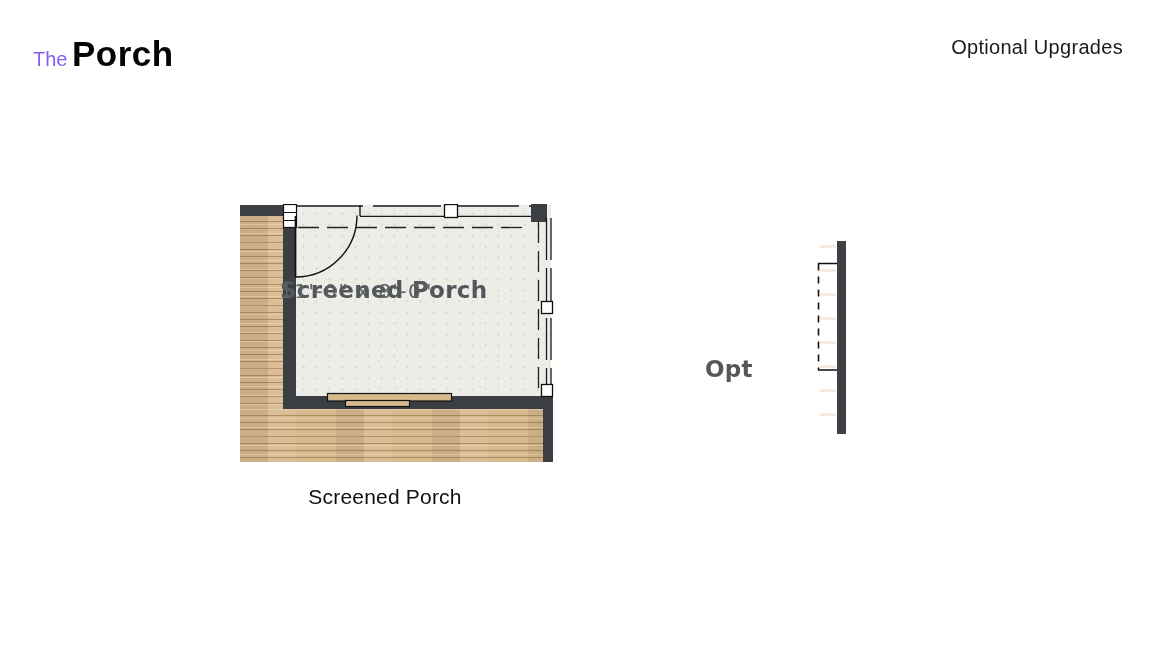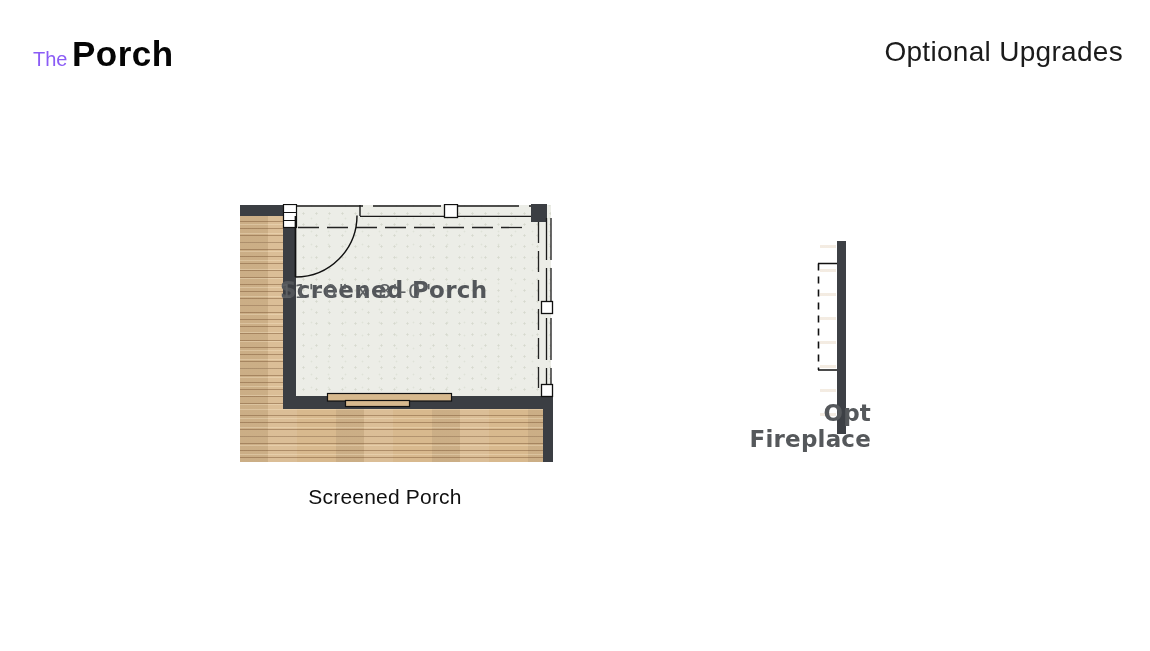--- a/index.html
+++ b/index.html
@@ -6,21 +6,21 @@
   body{
     width:1150px;height:651px;position:relative;overflow:hidden;
     background:#ffffff;
     font-family:"Liberation Sans", sans-serif;
   }
   
   .title-left{position:absolute;left:33px;top:34px;white-space:nowrap;}
   .title-prefix{font-size:20px;font-weight:400;color:#8b5cf6;}
   .title-name{font-size:35px;font-weight:800;color:#050505;letter-spacing:.5px;}
   .title-right{
-    position:absolute;right:27px;top:36px;font-size:28px;font-weight:400;
+    position:absolute;right:27px;top:36px;font-size:20px;font-weight:400;
     color:#1b1b1b;letter-spacing:.3px;white-space:nowrap;
   }
   
   .plan{position:absolute;left:240px;top:204px;width:315px;height:258px;}
   .plan *{position:absolute;}
   .wood{
     background-color:#d8b98e;
     background-image:
       repeating-linear-gradient(180deg, rgba(125,88,54,0) 0 6px, rgba(125,88,54,.48) 6px 7px),
       repeating-linear-gradient(180deg, rgba(255,241,212,.30) 0 1px, rgba(0,0,0,0) 1px 9px),
@@ -54,23 +54,23 @@
     position:absolute;left:230px;top:485px;width:310px;text-align:center;
     font-size:21px;color:#101010;letter-spacing:.2px;
   }
   
   .fp-svg{position:absolute;left:700px;top:235px;width:160px;height:200px;}
   .fp-shade{
     position:absolute;left:820px;top:245px;width:16px;height:180px;
     background:repeating-linear-gradient(180deg, rgba(214,186,152,.28) 0 3px, rgba(0,0,0,0) 3px 24px);
   }
   .fp-label{
-    position:absolute;left:741px;top:356px;width:130px;text-align:right;
+    position:absolute;left:705px;top:356px;width:130px;text-align:left;
     font-family:"DejaVu Sans", sans-serif;font-size:23px;font-weight:700;
-    color:#55585b;line-height:26px;letter-spacing:.2px;margin-top:44px;
+    color:#55585b;line-height:26px;letter-spacing:.2px;
   }
 </style>
 </head>
 <body>
 
 <div class="title-left">
   <span class="title-prefix">The</span>
   <span class="title-name">Porch</span>
 </div>
 <div class="title-right">Optional Upgrades</div>
@@ -124,14 +124,13 @@
 <div class="fp-shade"></div>
 <svg class="fp-svg" viewBox="0 0 160 200">
 
   <rect x="137" y="6" width="9" height="193" fill="#3d4045"></rect>
 
   <path d="M118.5 28.5 V135" stroke="#111" stroke-width="1.6" stroke-dasharray="7 6" fill="none"></path>
   <path d="M118 28.5 H137 M118 135 H137" stroke="#111" stroke-width="1.6" fill="none"></path>
 </svg>
 <div class="fp-label">
   <div>Opt</div>
-  <div>Fireplace</div>
 </div>
 
 </body></html>

